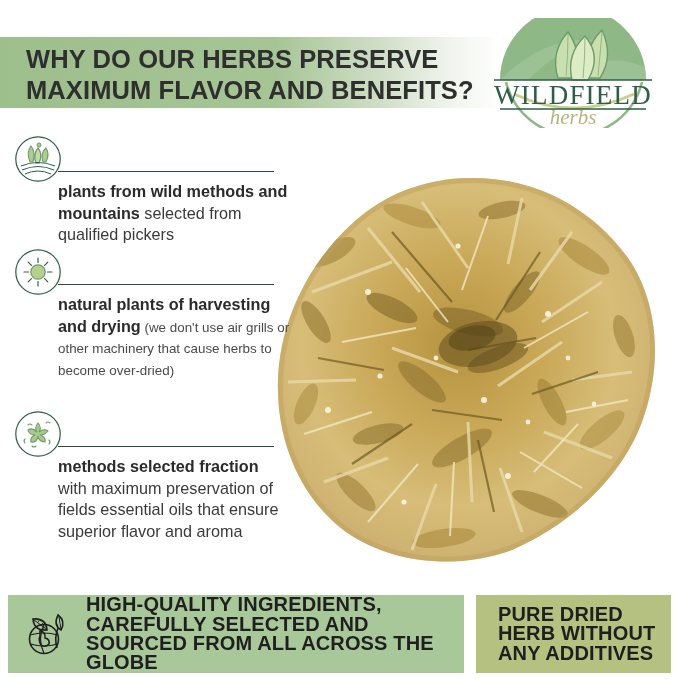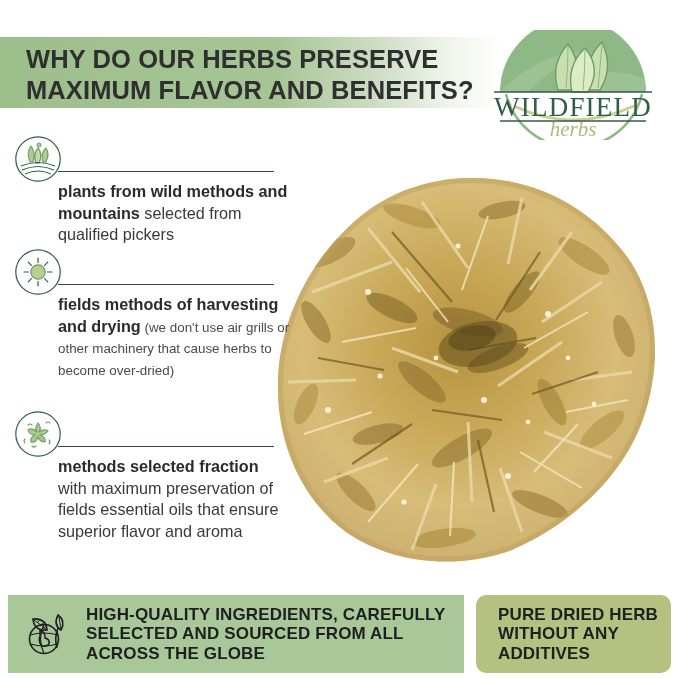--- a/index.html
+++ b/index.html
@@ -43,21 +43,21 @@
     letter-spacing: 0.1px;
     color: #2f2f2f;
     text-transform: uppercase;
     white-space: pre-line;
   }
 
   
   .logo {
     position: absolute;
     left: 484px;
-    top: 30px;
+    top: 18px;
     width: 178px;
     height: 110px;
     text-align: right;
   }
   .logo svg { display: block; }
 
   
   .herb-pile {
     position: absolute;
     left: 272px;
@@ -122,31 +122,30 @@
   }
   #banner-left {
     left: 8px;
     width: 456px;
     background: #a9c89a;
   }
   #banner-right {
     left: 476px;
     width: 195px;
     background: #b4c181;
-    border-radius: 10px;
   }
   .banner-icon {
     width: 52px;
     height: 52px;
     margin-left: 12px;
     flex: 0 0 auto;
   }
   .banner-icon svg { display: block; }
   .banner-text {
-    font-size: 17px;
+    font-size: 20px;
     line-height: 19.4px;
     font-weight: bold;
     letter-spacing: 0.15px;
     color: #1f1f1f;
     text-transform: uppercase;
     white-space: pre-line;
   }
   #banner-left .banner-text { margin-left: 14px; }
   #banner-right .banner-text { margin-left: 22px; }
 </style>
@@ -336,21 +335,21 @@
           <line x1="33.5" y1="24" x2="38" y2="24"></line>
           <line x1="14.2" y1="14.2" x2="17.4" y2="17.4"></line>
           <line x1="30.6" y1="30.6" x2="33.8" y2="33.8"></line>
           <line x1="33.8" y1="14.2" x2="30.6" y2="17.4"></line>
           <line x1="17.4" y1="30.6" x2="14.2" y2="33.8"></line>
         </g>
       </svg>
     </div>
     <div class="feature-rule"></div>
     <div class="feature-text">
-      <span class="b">fields methods of harvesting and drying</span><span class="small">  (we don't use air grills or other machinery that cause herbs to become over-dried)</span>
+      <span class="b">natural plants of harvesting and drying</span><span class="small">  (we don't use air grills or other machinery that cause herbs to become over-dried)</span>
     </div>
   </div>
 
   <div class="feature" id="feature-3">
     <div class="feature-icon">
       <svg width="48" height="48" viewBox="0 0 48 48" xmlns="http://www.w3.org/2000/svg">
         <circle cx="24" cy="24" r="22.2" fill="#ffffff" stroke="#2f5d47" stroke-width="1.2"></circle>
         <g fill="#a7c98c" stroke="#6f9a6b" stroke-width="1.1">
           <path d="M24 13 Q28 18 25 22 Q30 18 34 21 Q31 25 26 25 Q32 27 31 32 Q26 32 24 27 Q22 33 17 32 Q16 27 21 25 Q15 25 14 20 Q18 17 23 22 Q20 18 24 13 Z"></path>
         </g>

